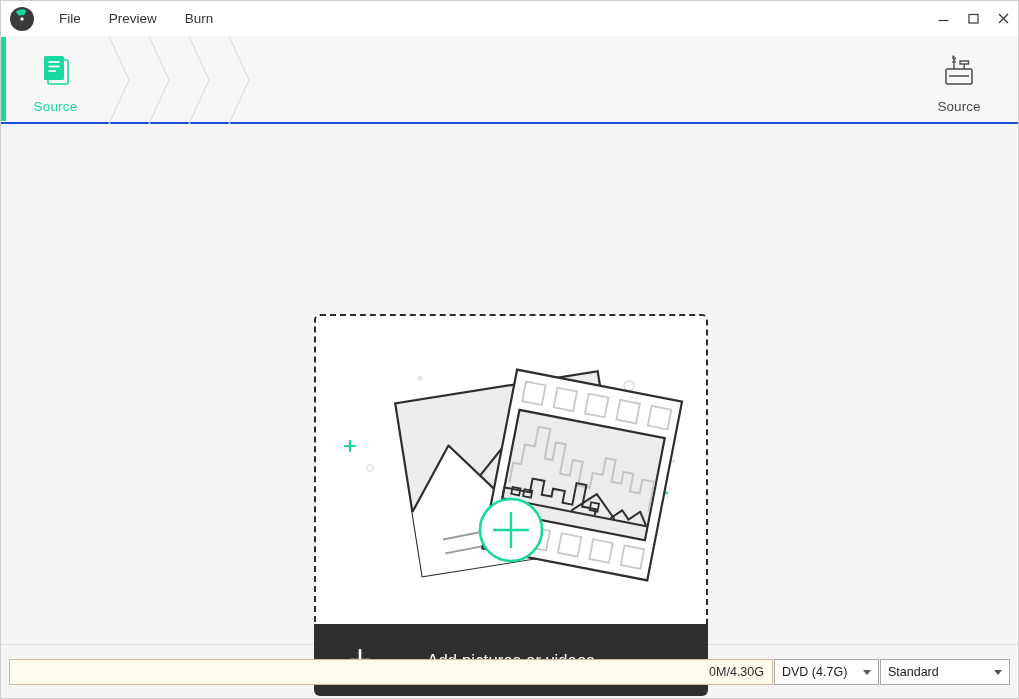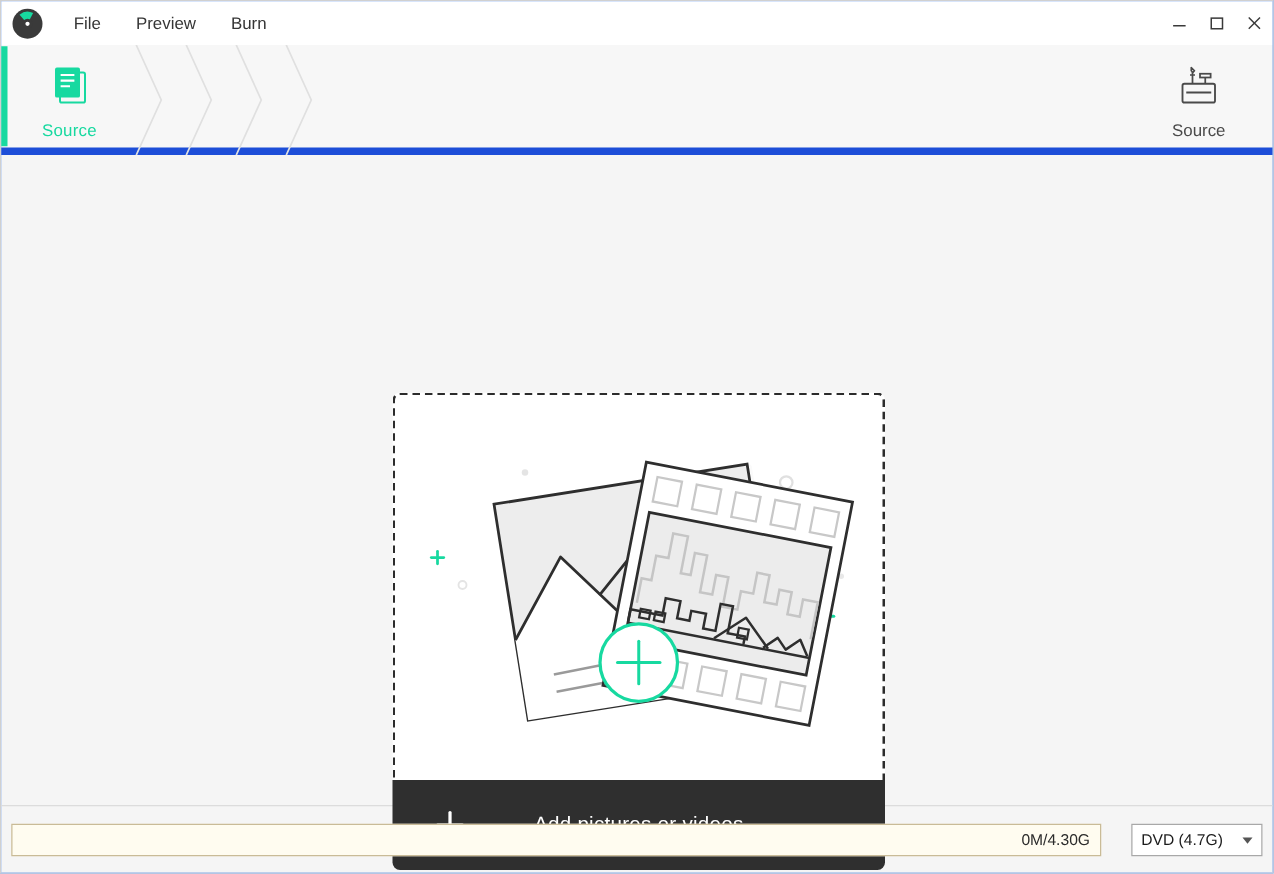--- a/index.html
+++ b/index.html
@@ -73,21 +73,21 @@
   .wc svg { display: block; }
 
   
   .tabbar {
     height: 88px;
     flex: 0 0 88px;
     background: #f7f7f7;
     display: flex;
     align-items: stretch;
     position: relative;
-    border-bottom: 6px solid #1d4ed8;
+    border-bottom: 2px solid #1d4ed8;
   }
 
   .left-accent {
     width: 5px;
     background: #17d9a0;
     flex: 0 0 5px;
     margin-top: 1px;
     margin-bottom: 1px;
   }
 
@@ -218,21 +218,21 @@
 
   
   .bottombar {
     flex: 0 0 54px;
     height: 54px;
     background: #f5f5f5;
     border-top: 1px solid #dcdcdc;
     display: flex;
     align-items: center;
     padding: 0 8px;
-    gap: 24px;
+    gap: 1px;
   }
 
   .capacity {
     flex: 1 1 auto;
     height: 26px;
     background: #fffcf0;
     border: 1px solid #c9bb97;
     display: flex;
     align-items: center;
     justify-content: flex-end;
@@ -475,15 +475,19 @@
     <div class="capacity">
       <div class="cap-fill" style="width: 0%;"></div>
       <div class="cap-text">0M/4.30G</div>
     </div>
 
     <div class="select" id="disc-select">
       <div class="sel-text">DVD (4.7G)</div>
       <div class="sel-arrow"></div>
     </div>
 
+    <div class="select" id="quality-select">
+      <div class="sel-text">Standard</div>
+      <div class="sel-arrow"></div>
+    </div>
   </div>
 
 </div>
 
 </body></html>

